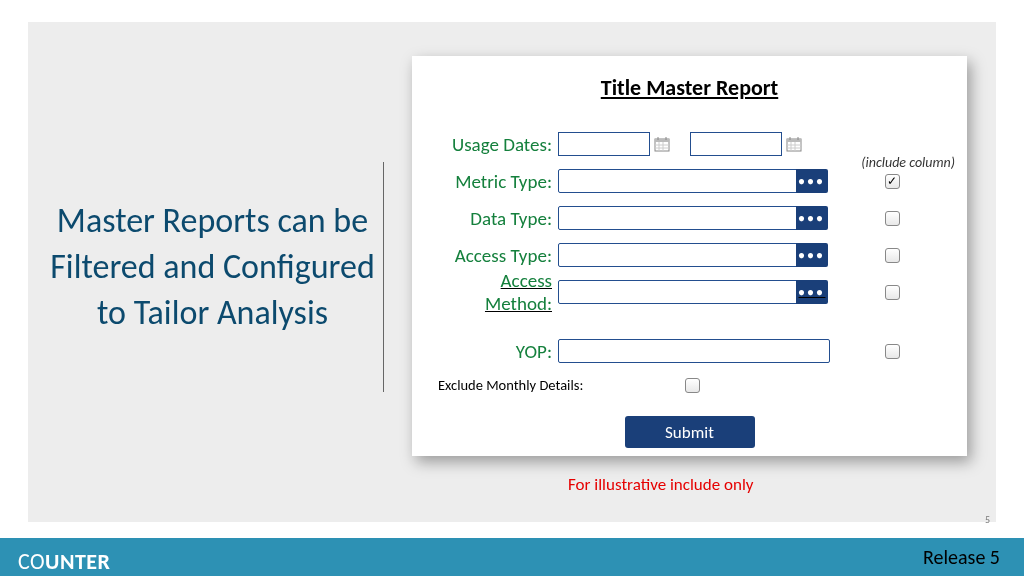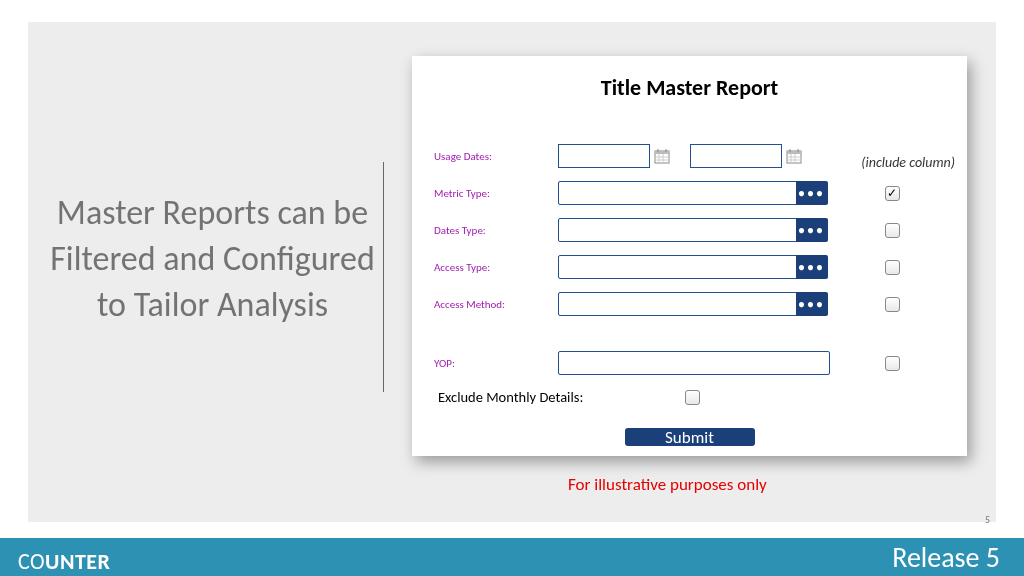--- a/index.html
+++ b/index.html
@@ -12,24 +12,24 @@
     overflow: hidden;
   }
   .slide-body {
     position: absolute;
     left: 28px; top: 22px;
     width: 968px; height: 500px;
     background: #ededed;
   }
   .left-text {
     position: absolute;
-    left: 12px; top: 168px;
+    left: 12px; top: 176px;
     width: 345px;
     text-align: center;
-    color: #737373;
+    color: #0c4a6e;
     font-size: 34px;
     font-weight: 300;
     line-height: 1.35;
   }
   .divider {
     position: absolute;
     left: 355px; top: 140px;
     width: 0; height: 230px;
     border-left: 1px solid #666;
   }
@@ -39,33 +39,34 @@
     width: 555px; height: 400px;
     background: #fff;
     box-shadow: 4px 6px 14px rgba(0,0,0,.35);
     padding: 18px 22px 12px 22px;
   }
   .panel-title {
     text-align: center;
     font-weight: 700;
     font-size: 22px;
     color: #000;
-    margin-bottom: 42px;
+    margin-bottom: 30px;
+    text-decoration: underline;
   }
   .row {
     display: flex;
     align-items: center;
     margin-bottom: 11px;
     height: 26px;
   }
   .lbl {
     width: 124px;
-    text-align: left;
-    font-size: 11px;
-    color: #a21caf;
+    text-align: right;
+    font-size: 19px;
+    color: #15803d;
     padding-right: 6px;
   }
   .date-box {
     width: 92px; height: 24px;
     border: 1.5px solid #234e8f;
     background: #fff;
     margin-right: 2px;
   }
   .cal-icon {
     width: 20px; height: 22px;
@@ -117,21 +118,21 @@
     font-size: 14.5px;
     margin-left: 4px;
     gap: 45px;
   }
   .btn-row {
     display: flex; gap: 20px;
     justify-content: center;
     margin-top: 22px;
   }
   .action-btn {
-    width: 130px; height: 18px;
+    width: 130px; height: 32px;
     background: #1a3f79;
     color: #fff;
     border-radius: 3px;
     border: none;
     display: flex; align-items: center; justify-content: center;
     font-size: 17px;
   }
   .illus {
     position: absolute;
     left: 540px; top: 452px;
@@ -153,22 +154,22 @@
   }
   .brand {
     color: #fff;
     font-size: 22px;
     font-weight: 400;
     letter-spacing: .5px;
     display: flex; align-items: baseline; margin-top: 9px;
   }
   .brand .thin { font-weight: 700; text-align: right; }
   .release {
-    color: #ffffff;
-    font-size: 28px;
+    color: #000000;
+    font-size: 20px;
     font-weight: 300;
   }
 </style>
 </head>
 <body>
 
 <div class="slide-body">
 
   <div class="left-text">Master Reports can be Filtered and Configured to Tailor Analysis</div>
   <div class="divider"></div>
@@ -213,38 +214,38 @@
       <div class="long-box"></div>
       <div class="ell-btn">•••</div>
       <div class="chk-col" style="top:4px;">
           <div class="chk">
             <span>✓</span>
           </div>
         </div>
     </div>
 
     <div class="row" style="position:relative;">
-      <div class="lbl">Dates Type:</div>
+      <div class="lbl">Data Type:</div>
       <div class="long-box"></div>
       <div class="ell-btn">•••</div>
       <div class="chk-col" style="top:4px;">
           <div class="chk"></div>
         </div>
     </div>
 
     <div class="row" style="position:relative;">
       <div class="lbl">Access Type:</div>
       <div class="long-box"></div>
       <div class="ell-btn">•••</div>
       <div class="chk-col" style="top:4px;">
           <div class="chk"></div>
         </div>
     </div>
 
-    <div class="row" style="position:relative;">
+    <div class="row" style="position:relative;text-decoration:underline;">
       <div class="lbl">Access Method:</div>
       <div class="long-box"></div>
       <div class="ell-btn">•••</div>
       <div class="chk-col" style="top:4px;">
           <div class="chk"></div>
         </div>
     </div>
 
     <div class="row" style="position:relative;margin-top:33px;">
       <div class="lbl">YOP:</div>
@@ -258,21 +259,21 @@
       <span>Exclude Monthly Details:</span>
       <span style="width:12px;"></span>
       <div class="chk"></div>
     </div>
 
     <div class="btn-row">
       <div class="action-btn">Submit</div>
     </div>
   </div>
 
-  <div class="illus">For illustrative purposes only</div>
+  <div class="illus">For illustrative include only</div>
 </div>
 
 <div class="pagenum">5</div>
 
 <div class="footer">
   <div class="brand">
     <span>CO</span>
       <span class="thin">UNTER</span>
   </div>
   <div class="release">Release 5</div>

